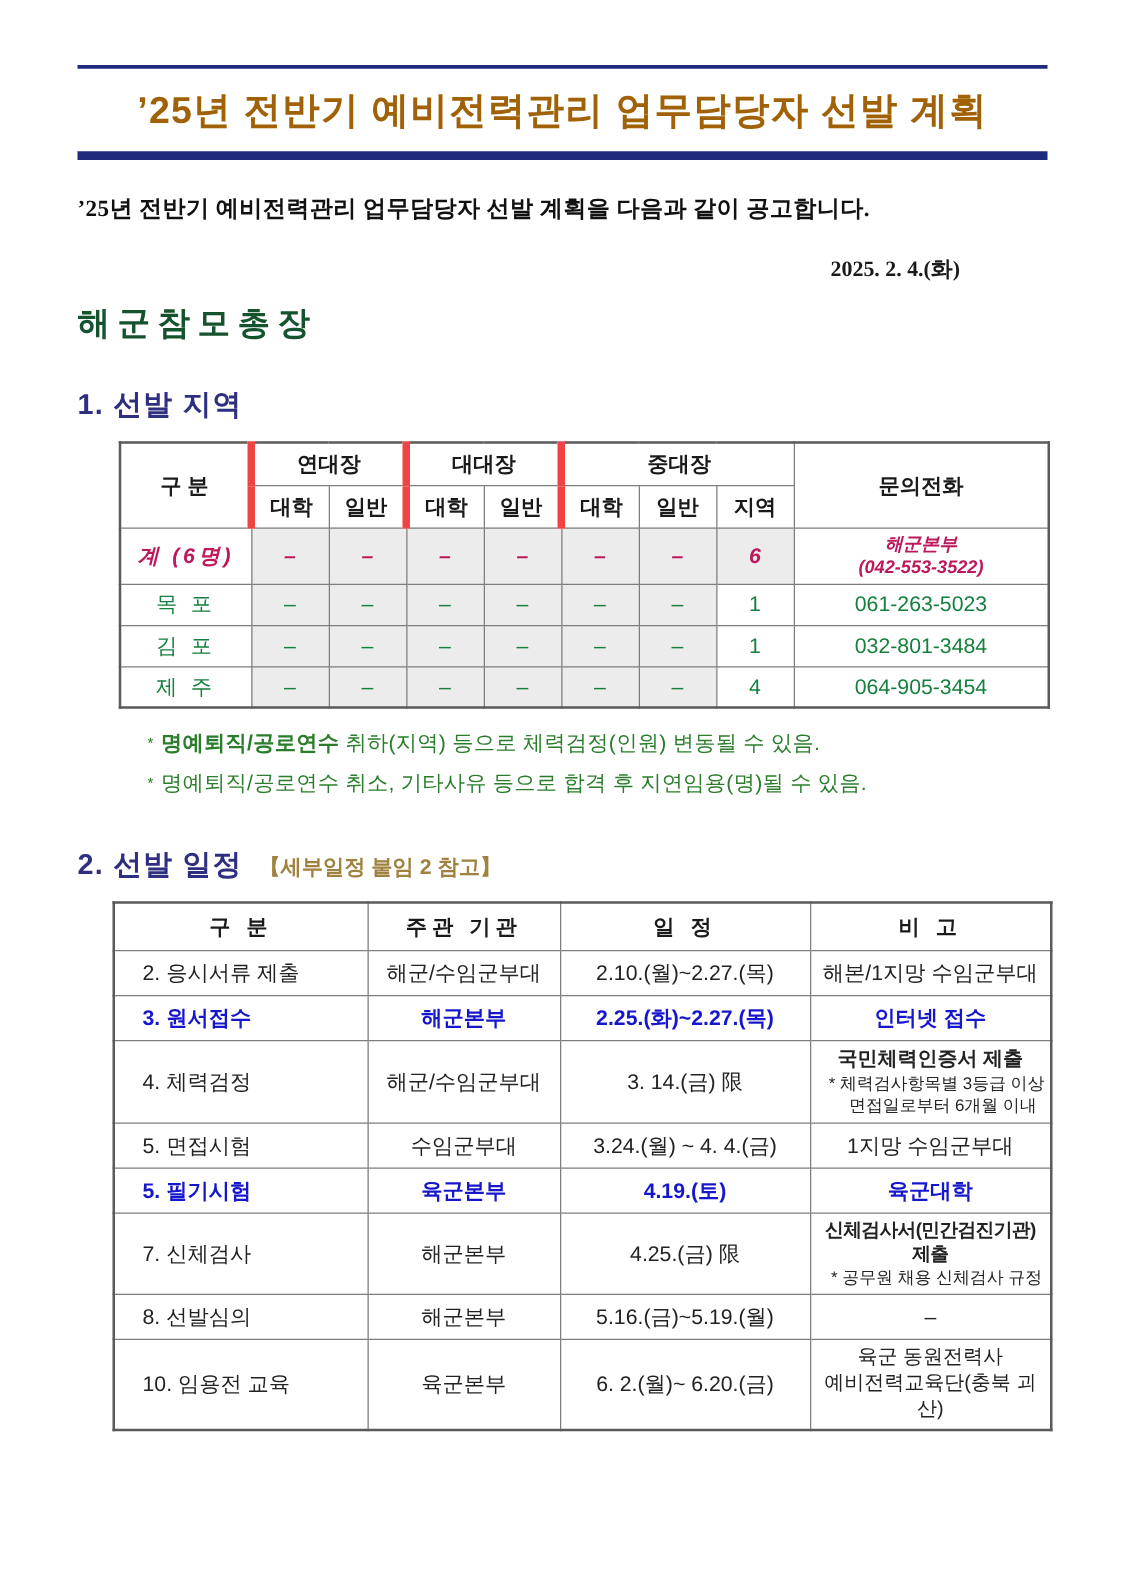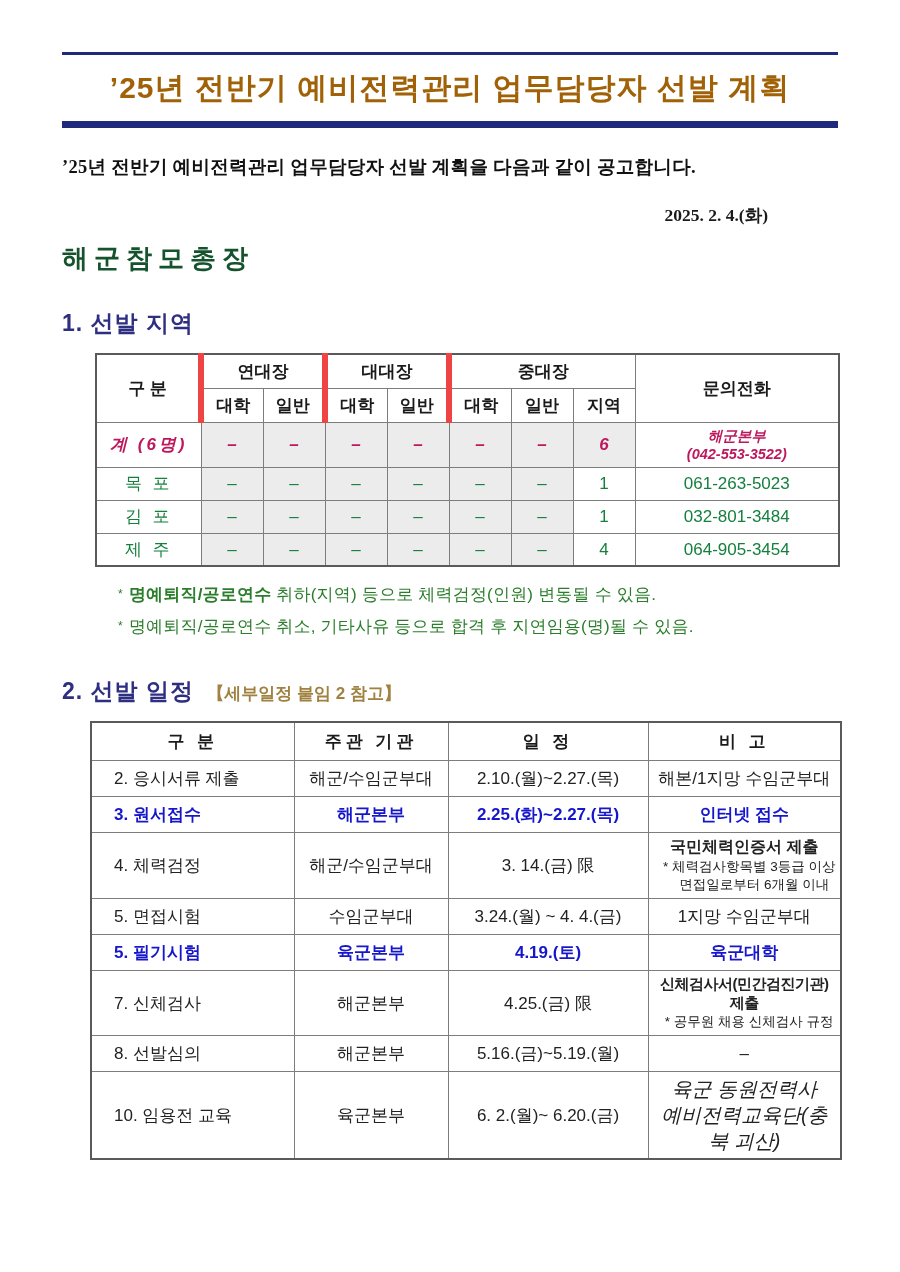--- a/index.html
+++ b/index.html
@@ -80,21 +80,21 @@
   .schedule-table th { height:38px; letter-spacing:4px; }
   .schedule-table td { height:36px; color:#222; }
   .schedule-table td.lbl { text-align:left; padding-left:22px; }
   tr.hl td { color:#1616cc; font-weight:bold; }
   .remark-main { font-weight:bold; font-size:16px; }
   .remark-main.tight { font-size:15px; letter-spacing:-0.5px; }
   .remark-sub {
     font-size:13.5px; color:#222; text-align:center; padding-left:10px;
     line-height:1.35; font-weight:normal;
   }
-  .remark-plain { font-size:20px; line-height:1.3;font-style:italic; }
+  .remark-plain { font-size:16px; line-height:1.3; }
 
   .bottom-note { margin:18px 0 0 56px; }
   .bottom-note .note-line { font-weight:bold; }
 </style>
 </head>
 <body>
 
 <div class="page">
 
   <div class="rule-thin"></div>

